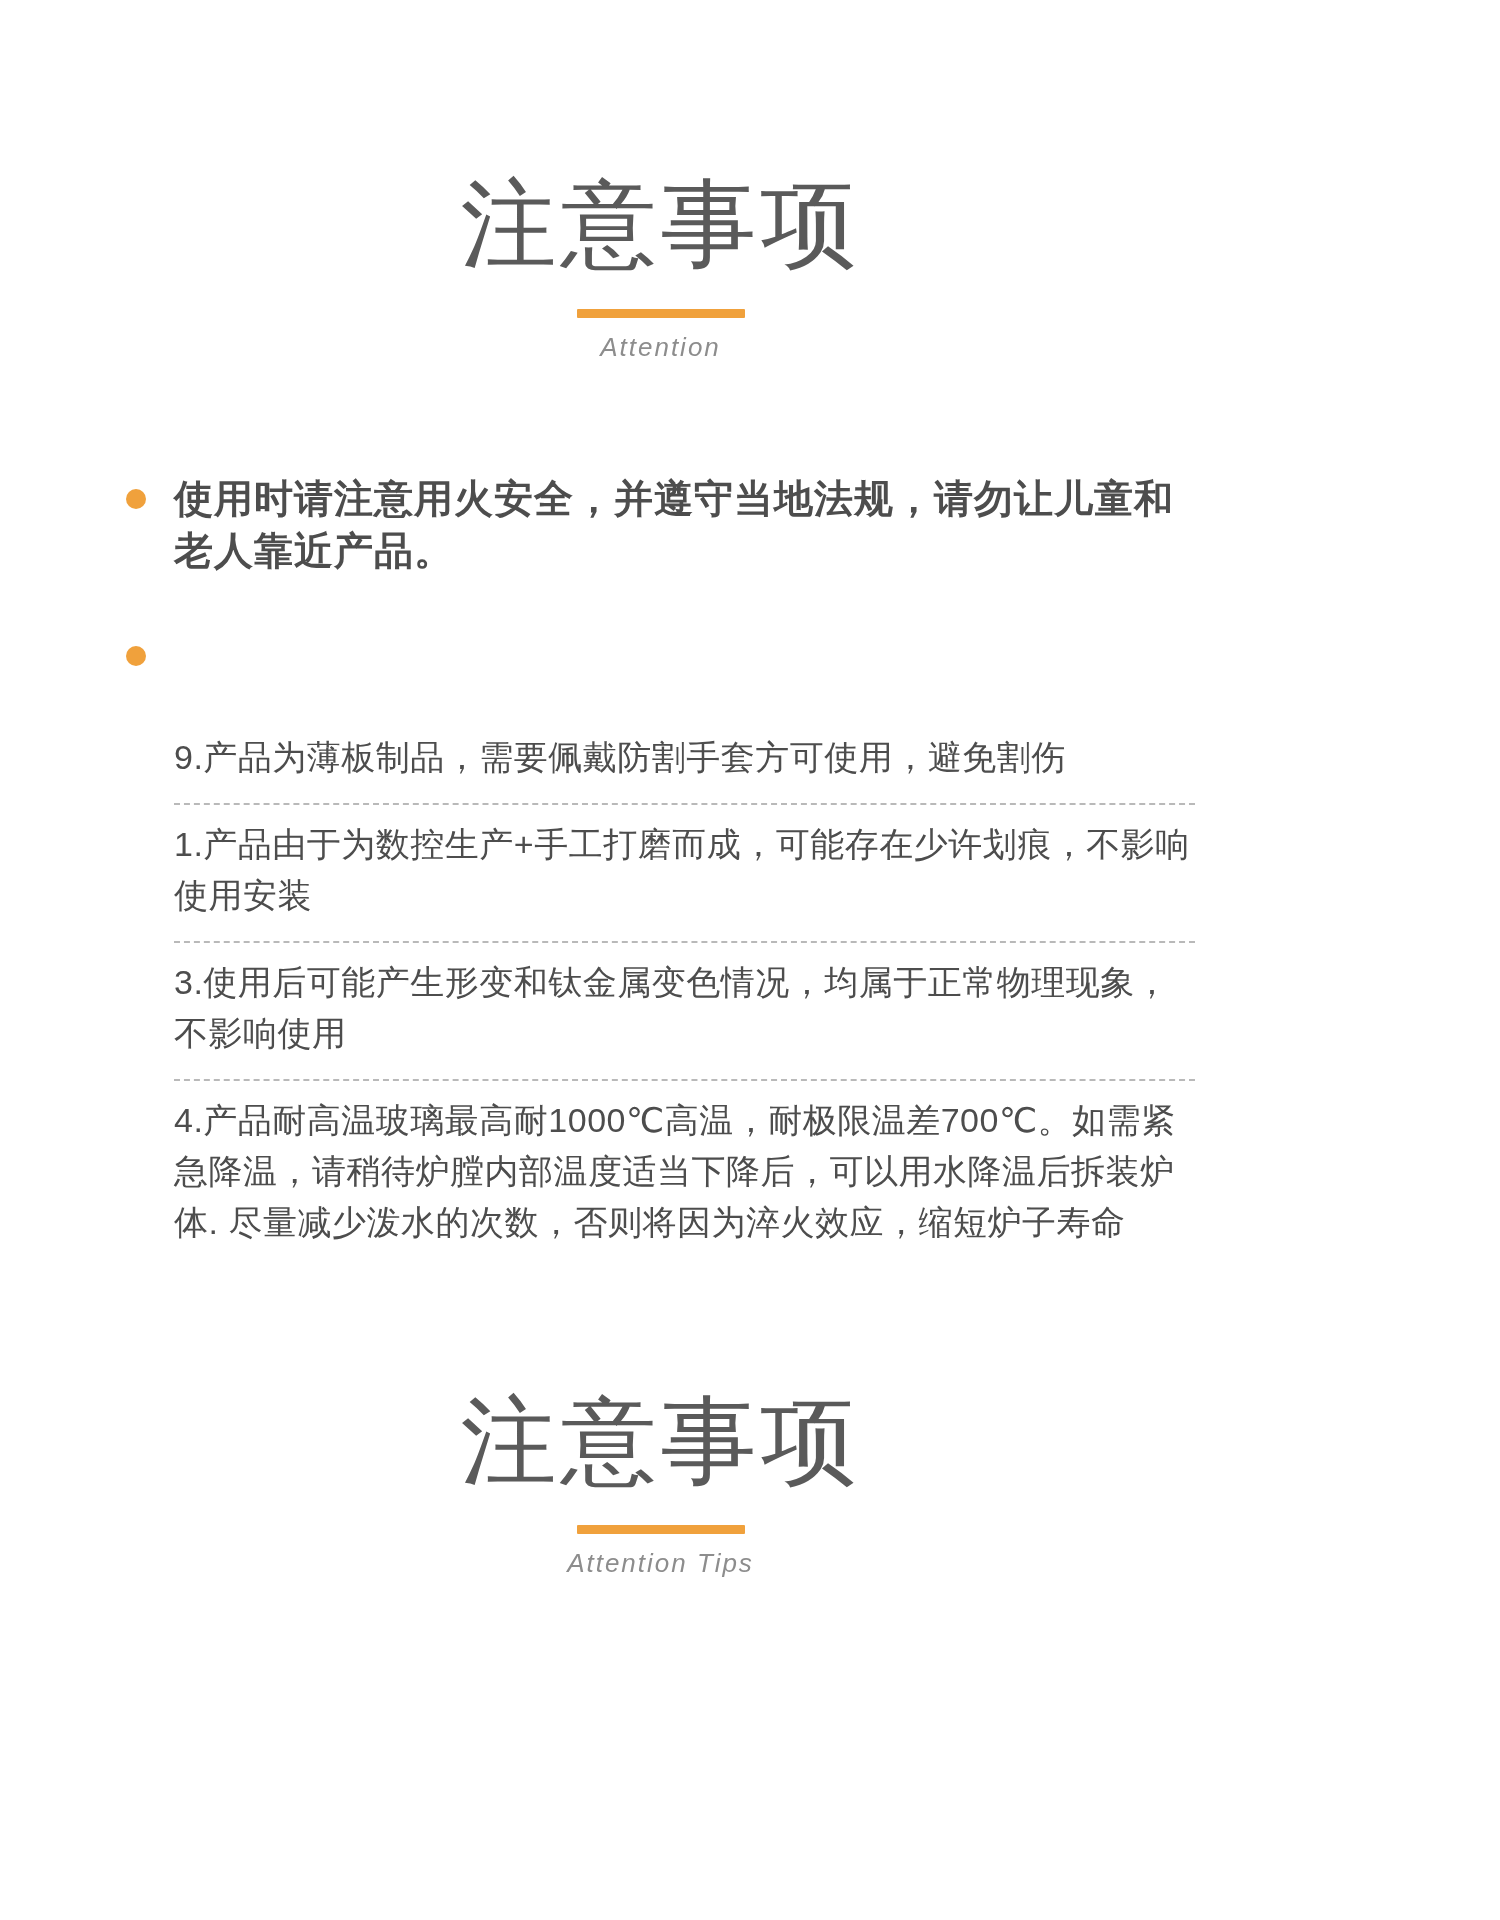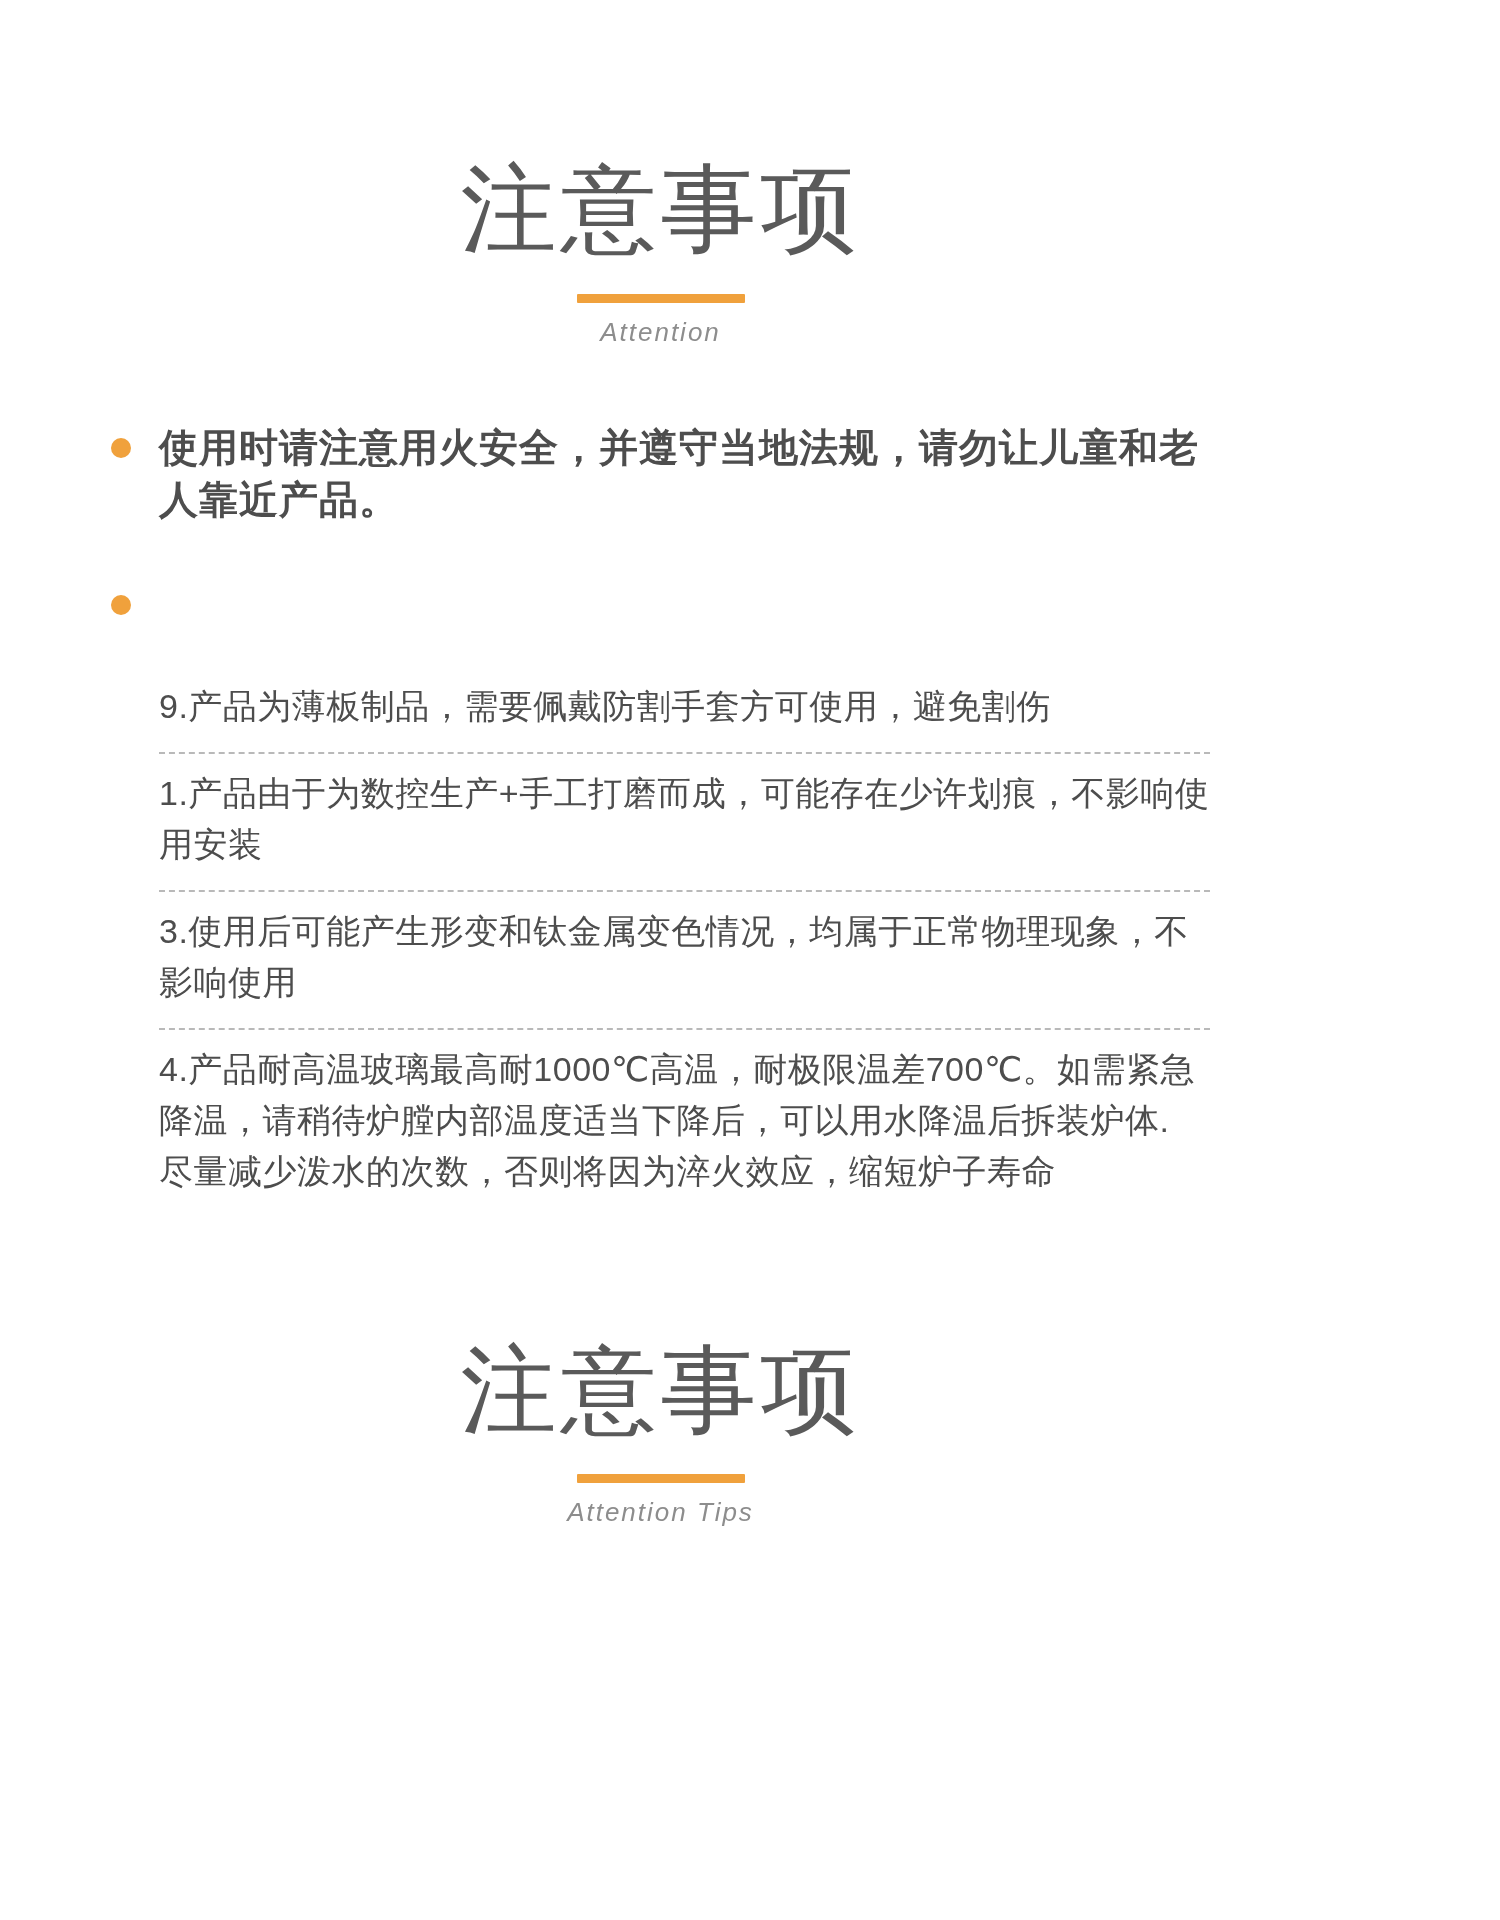--- a/index.html
+++ b/index.html
@@ -12,21 +12,21 @@
     min-height: 1920px;
     font-family: "Liberation Sans", "DejaVu Sans", sans-serif;
     color: #4a4a4a;
     -webkit-font-smoothing: antialiased;
   }
   .page {
     width: 1321px;
     min-height: 1920px;
     position: relative;
     box-sizing: border-box;
-    padding: 1px;
+    padding: 16px;
     overflow: hidden;
   }
 
   
   .section-head {
     text-align: center;
   }
   .section-title {
     font-size: 96px;
     line-height: 1.1;
@@ -46,21 +46,21 @@
     font-size: 26px;
     color: #8d8d8d;
     letter-spacing: 2px;
     margin-top: 14px;
     font-weight: 400;
     font-style: italic;
   }
 
   
   .notes {
-    margin: 74px 0 0 0;
+    margin: 110px 0 0 0;
     padding: 0 110px 0 110px;
   }
   .note-row {
     display: flex;
     align-items: flex-start;
     margin-bottom: 52px;
   }
   .bullet {
     flex: 0 0 auto;
     width: 20px;

